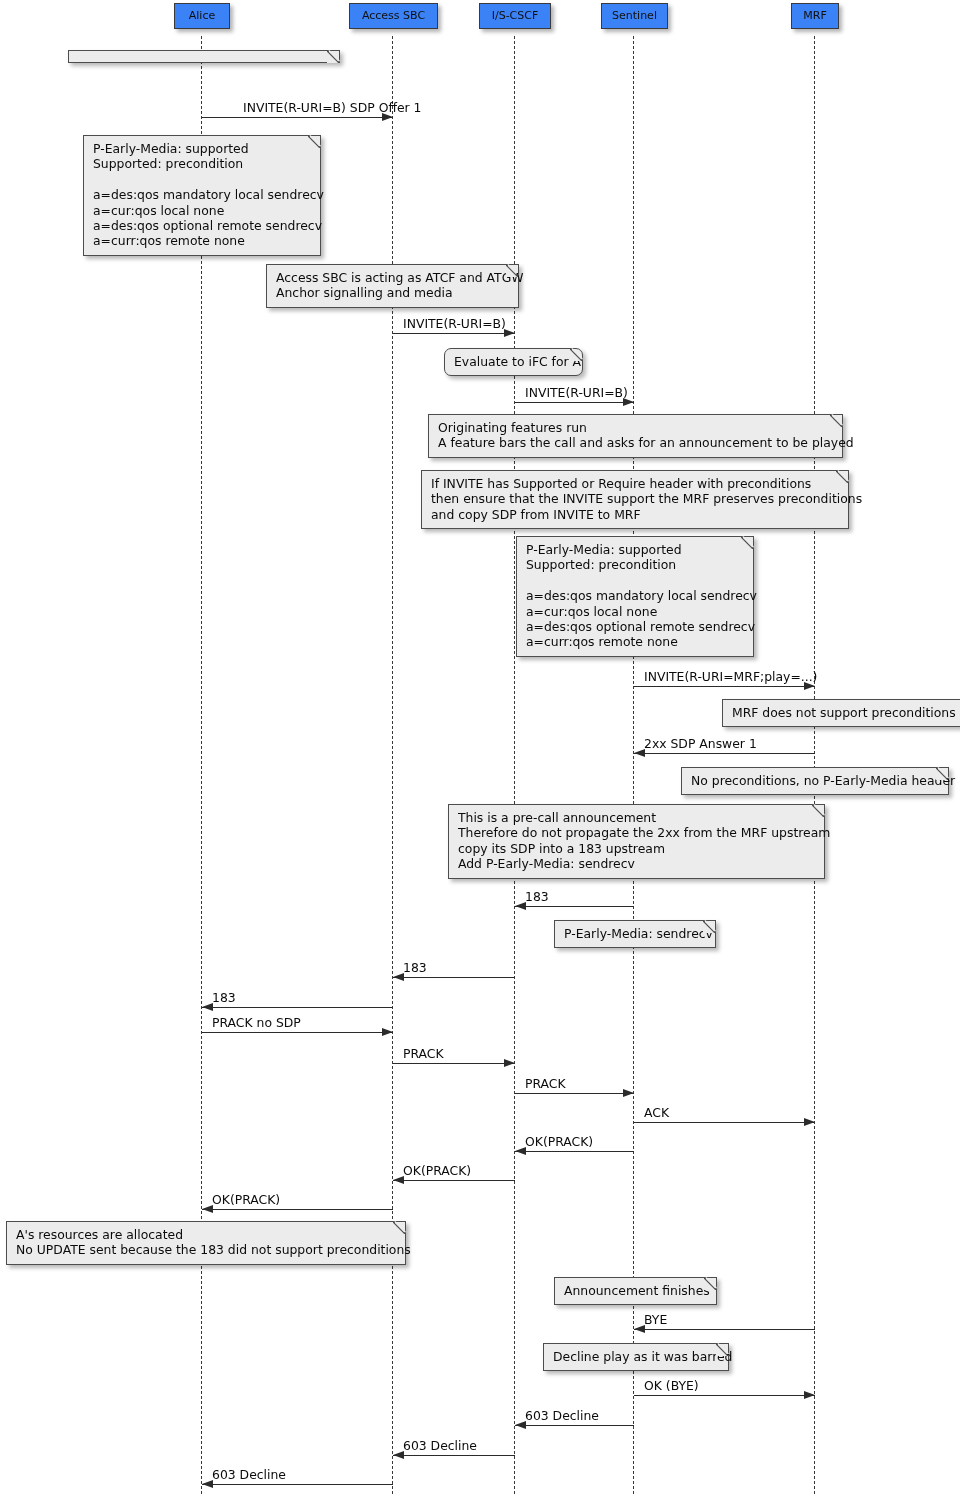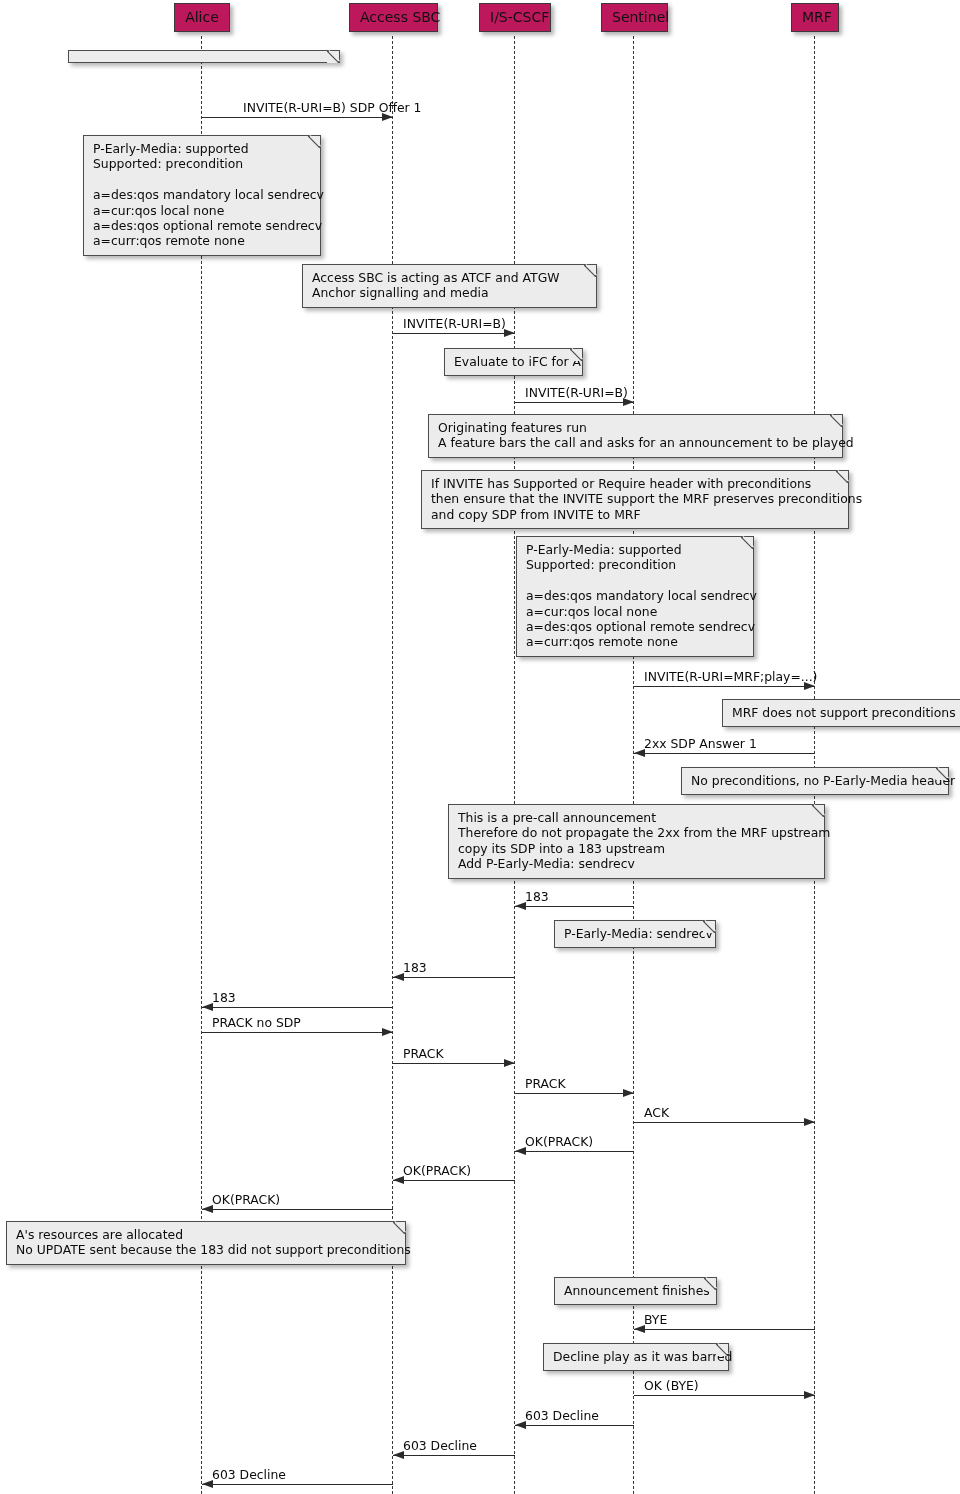--- a/index.html
+++ b/index.html
@@ -16,24 +16,24 @@
     width: 960px;
     height: 1494px;
     background: #ffffff;
     overflow: hidden;
   }
 
   
   .participant {
     position: absolute;
     box-sizing: border-box;
-    background: #be185d;
+    background: #3b82f6;
     border: 1.3px solid #3A3A3A;
     box-shadow: 3px 3px 4px rgba(0,0,0,0.30);
-    font-size: 14px;
+    font-size: 11px;
     line-height: 1;
     text-align: center;
     white-space: nowrap;
     padding: 6px 10px 7px 10px;
     color: #101010;
   }
 
   
   .lifeline {
     position: absolute;
@@ -211,26 +211,26 @@
       <div class="note" style="left: 83px; top: 135px; width: 238px;"><span class="note-text">P-Early-Media: supported
 Supported: precondition
 
 a=des:qos mandatory local sendrecv
 a=cur:qos local none
 a=des:qos optional remote sendrecv
 a=curr:qos remote none</span><span class="note-fold"><svg width="12" height="12" viewBox="0 0 12 12">
             <polygon points="0,0 12,12 0,12" fill="#ECECEC"></polygon>
             <polyline points="0,0 12,12" fill="none" stroke="#4D4D4D" stroke-width="1.2"></polyline>
           </svg></span></div>
-      <div class="note" style="left: 266px; top: 264px; width: 295px; margin-left: 36px;"><span class="note-text">Access SBC is acting as ATCF and ATGW
+      <div class="note" style="left: 266px; top: 264px; width: 253px;"><span class="note-text">Access SBC is acting as ATCF and ATGW
 Anchor signalling and media</span><span class="note-fold"><svg width="12" height="12" viewBox="0 0 12 12">
             <polygon points="0,0 12,12 0,12" fill="#ECECEC"></polygon>
             <polyline points="0,0 12,12" fill="none" stroke="#4D4D4D" stroke-width="1.2"></polyline>
           </svg></span></div>
-      <div class="note" style="left: 444px; top: 348px; width: 139px;"><span class="note-text">Evaluate to iFC for A</span><span class="note-fold"><svg width="12" height="12" viewBox="0 0 12 12">
+      <div class="note" style="left: 444px; top: 348px; width: 139px; border-radius: 7px;"><span class="note-text">Evaluate to iFC for A</span><span class="note-fold"><svg width="12" height="12" viewBox="0 0 12 12">
             <polygon points="0,0 12,12 0,12" fill="#ECECEC"></polygon>
             <polyline points="0,0 12,12" fill="none" stroke="#4D4D4D" stroke-width="1.2"></polyline>
           </svg></span></div>
       <div class="note" style="left: 428px; top: 414px; width: 415px;"><span class="note-text">Originating features run
 A feature bars the call and asks for an announcement to be played</span><span class="note-fold"><svg width="12" height="12" viewBox="0 0 12 12">
             <polygon points="0,0 12,12 0,12" fill="#ECECEC"></polygon>
             <polyline points="0,0 12,12" fill="none" stroke="#4D4D4D" stroke-width="1.2"></polyline>
           </svg></span></div>
       <div class="note" style="left: 421px; top: 470px; width: 428px;"><span class="note-text">If INVITE has Supported or Require header with preconditions
 then ensure that the INVITE support the MRF preserves preconditions

